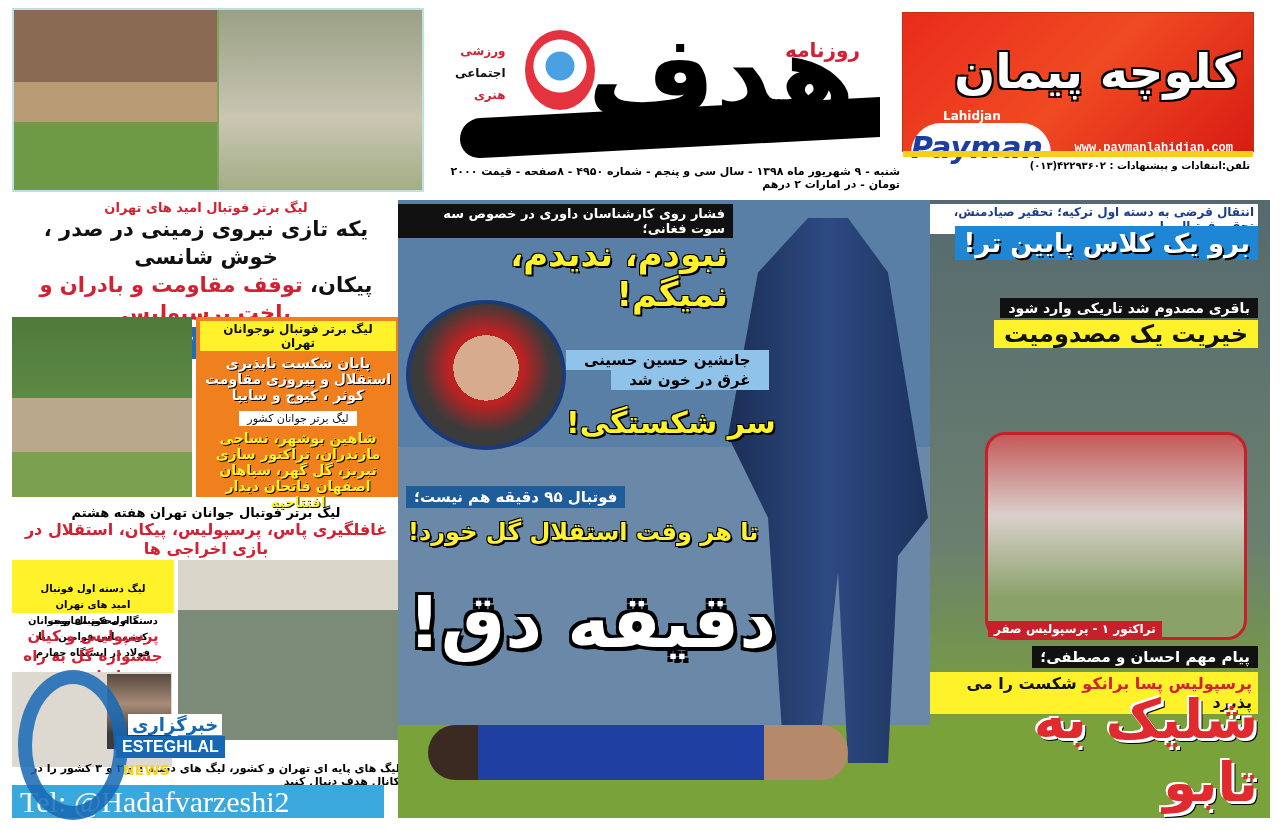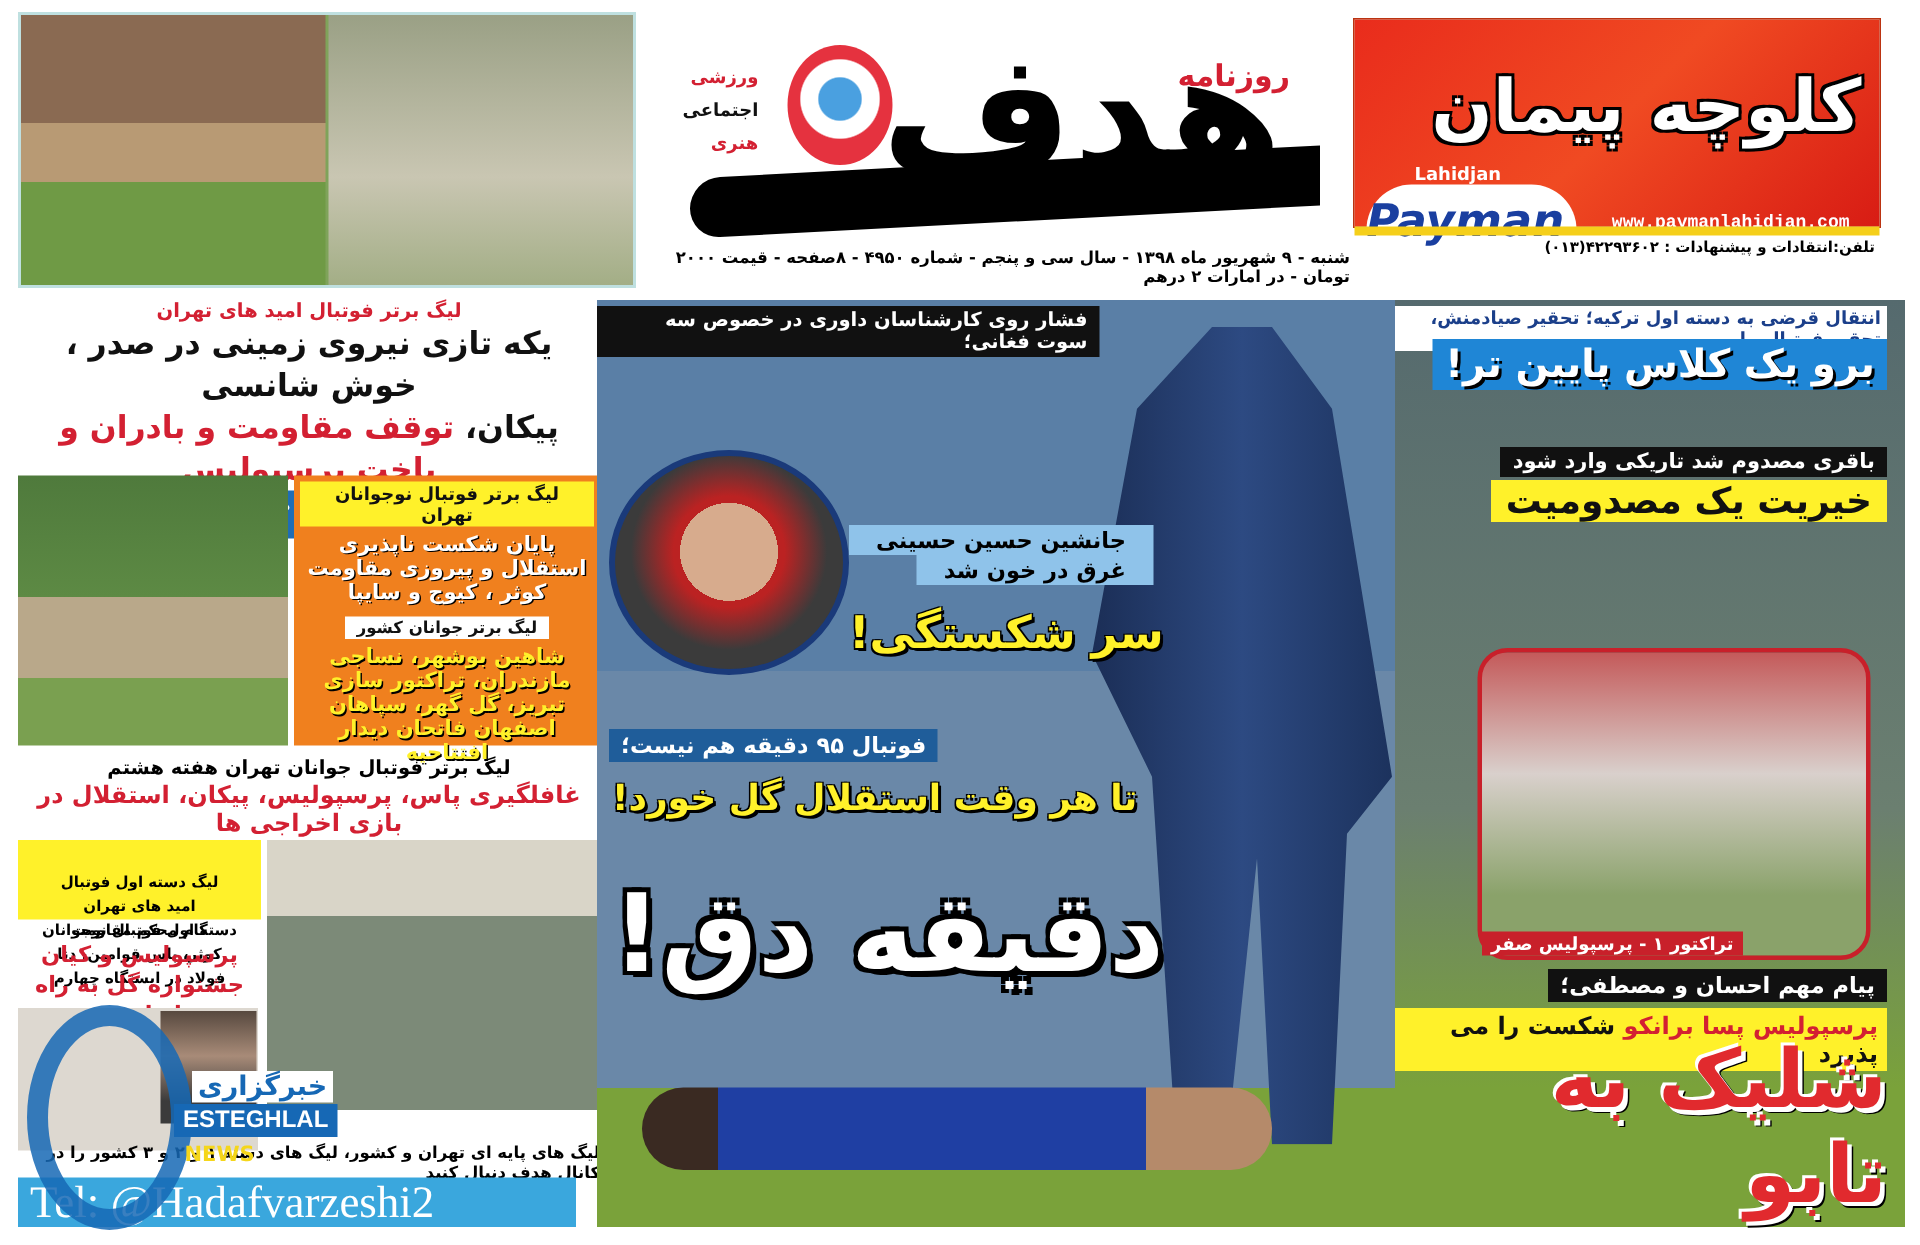--- a/index.html
+++ b/index.html
@@ -29,21 +29,21 @@
 #lc{left:12px;top:200px;width:388px}
 .redsm{color:#d32032;font-weight:bold;font-size:13px}
 .bigblk{font-weight:900;font-size:21px;color:#111;line-height:28px}
 .red{color:#d32032}
 .bluebar{background:#1f6db5;color:#fff;font-weight:bold;font-size:12px;padding:2px 6px}
 .yel{color:#fff12a}
 #midleft{left:12px;top:315px;width:388px;height:185px}
 #midleft .photo{position:absolute;left:0;top:2px;width:180px;height:180px;background:linear-gradient(#4f7a3c,#5d8a44 45%,#b9a88a 45% 75%,#7aa050 75%)}
 #orange{position:absolute;right:0;top:2px;width:204px;height:180px;background:#f0801e;color:#fff;padding:4px}
 .yellowtag{background:#fff12a;color:#111;font-weight:bold;font-size:12px;padding:1px 6px;display:inline-block}
-.whitetag{background:#fff;color:#111;font-weight:bold;font-size:11px;padding:1px 8px;display:inline-block}
+.whitetag{background:#fff;color:#111;font-weight:normal;font-size:11px;padding:1px 8px;display:inline-block}
 #lower{left:12px;top:505px;width:388px}
 #lowphoto{left:178px;top:560px;width:222px;height:180px;background:linear-gradient(#d9d5c8 0 28%,#7c8a78 28%)}
 #yelbox{left:12px;top:560px;width:162px;height:53px;background:#fff12a;font-weight:bold;font-size:10px;padding:21px;line-height:16px}
 #ad2{left:12px;top:672px;width:160px;height:95px;background:#ddd8d0}
 #ad2 .face{position:absolute;left:95px;top:2px;width:64px;height:75px;background:linear-gradient(#57493f,#a88b78 40%,#3b3b3b 80%)}
 #bottomtxt{left:12px;top:762px;width:388px;font-size:11px;font-weight:bold}
 #telbar{left:12px;top:785px;width:372px;height:33px;background:#3aa7dd;color:#fff;font-family:"Liberation Serif",serif;font-size:30px;line-height:33px;padding-left:8px}
 #watermark{left:18px;top:670px;width:200px;height:160px}
 #watermark .circ{position:absolute;left:0;top:0;width:110px;height:150px;border:14px solid #1668b5;border-radius:50%;opacity:.85}
 #watermark .lbl{position:absolute;left:98px;top:66px;background:#1668b5;color:#fff;font-weight:900;font-size:16px;padding:2px 6px;font-family:"Liberation Sans",sans-serif}
@@ -144,20 +144,21 @@
   <div class="lbl">ESTEGHLAL</div>
   <div class="news">NEWS</div>
 </div>
 
 <div id="center" class="abs">
   <div id="suit"></div>
   <div id="player"></div>
   <div class="abs rtl" style="right:205px;top:4px">
     <span class="blackhead">فشار روی کارشناسان داوری در خصوص سه سوت فغانی؛</span>
   </div>
+  <div class="abs rtl yelbig" style="right:210px;top:34px;font-size:34px">نبودم، ندیدم، نمیگم!</div>
   <div id="injury"></div>
   <div class="abs rtl" style="left:168px;top:150px">
     <div class="lbblue">جانشین حسین حسینی</div><br>
     <div class="lbblue">غرق در خون شد</div>
   </div>
   <div class="abs rtl yelbig" style="left:168px;top:205px;font-size:30px">سر شکستگی!</div>
   <div class="abs rtl" style="left:8px;top:286px">
     <span class="blackhead" style="background:#1f5d9a;font-size:15px">فوتبال ۹۵ دقیقه هم نیست؛</span>
   </div>
   <div class="abs rtl yelbig" style="left:10px;top:318px;font-size:24px">تا هر وقت استقلال گل خورد!</div>

